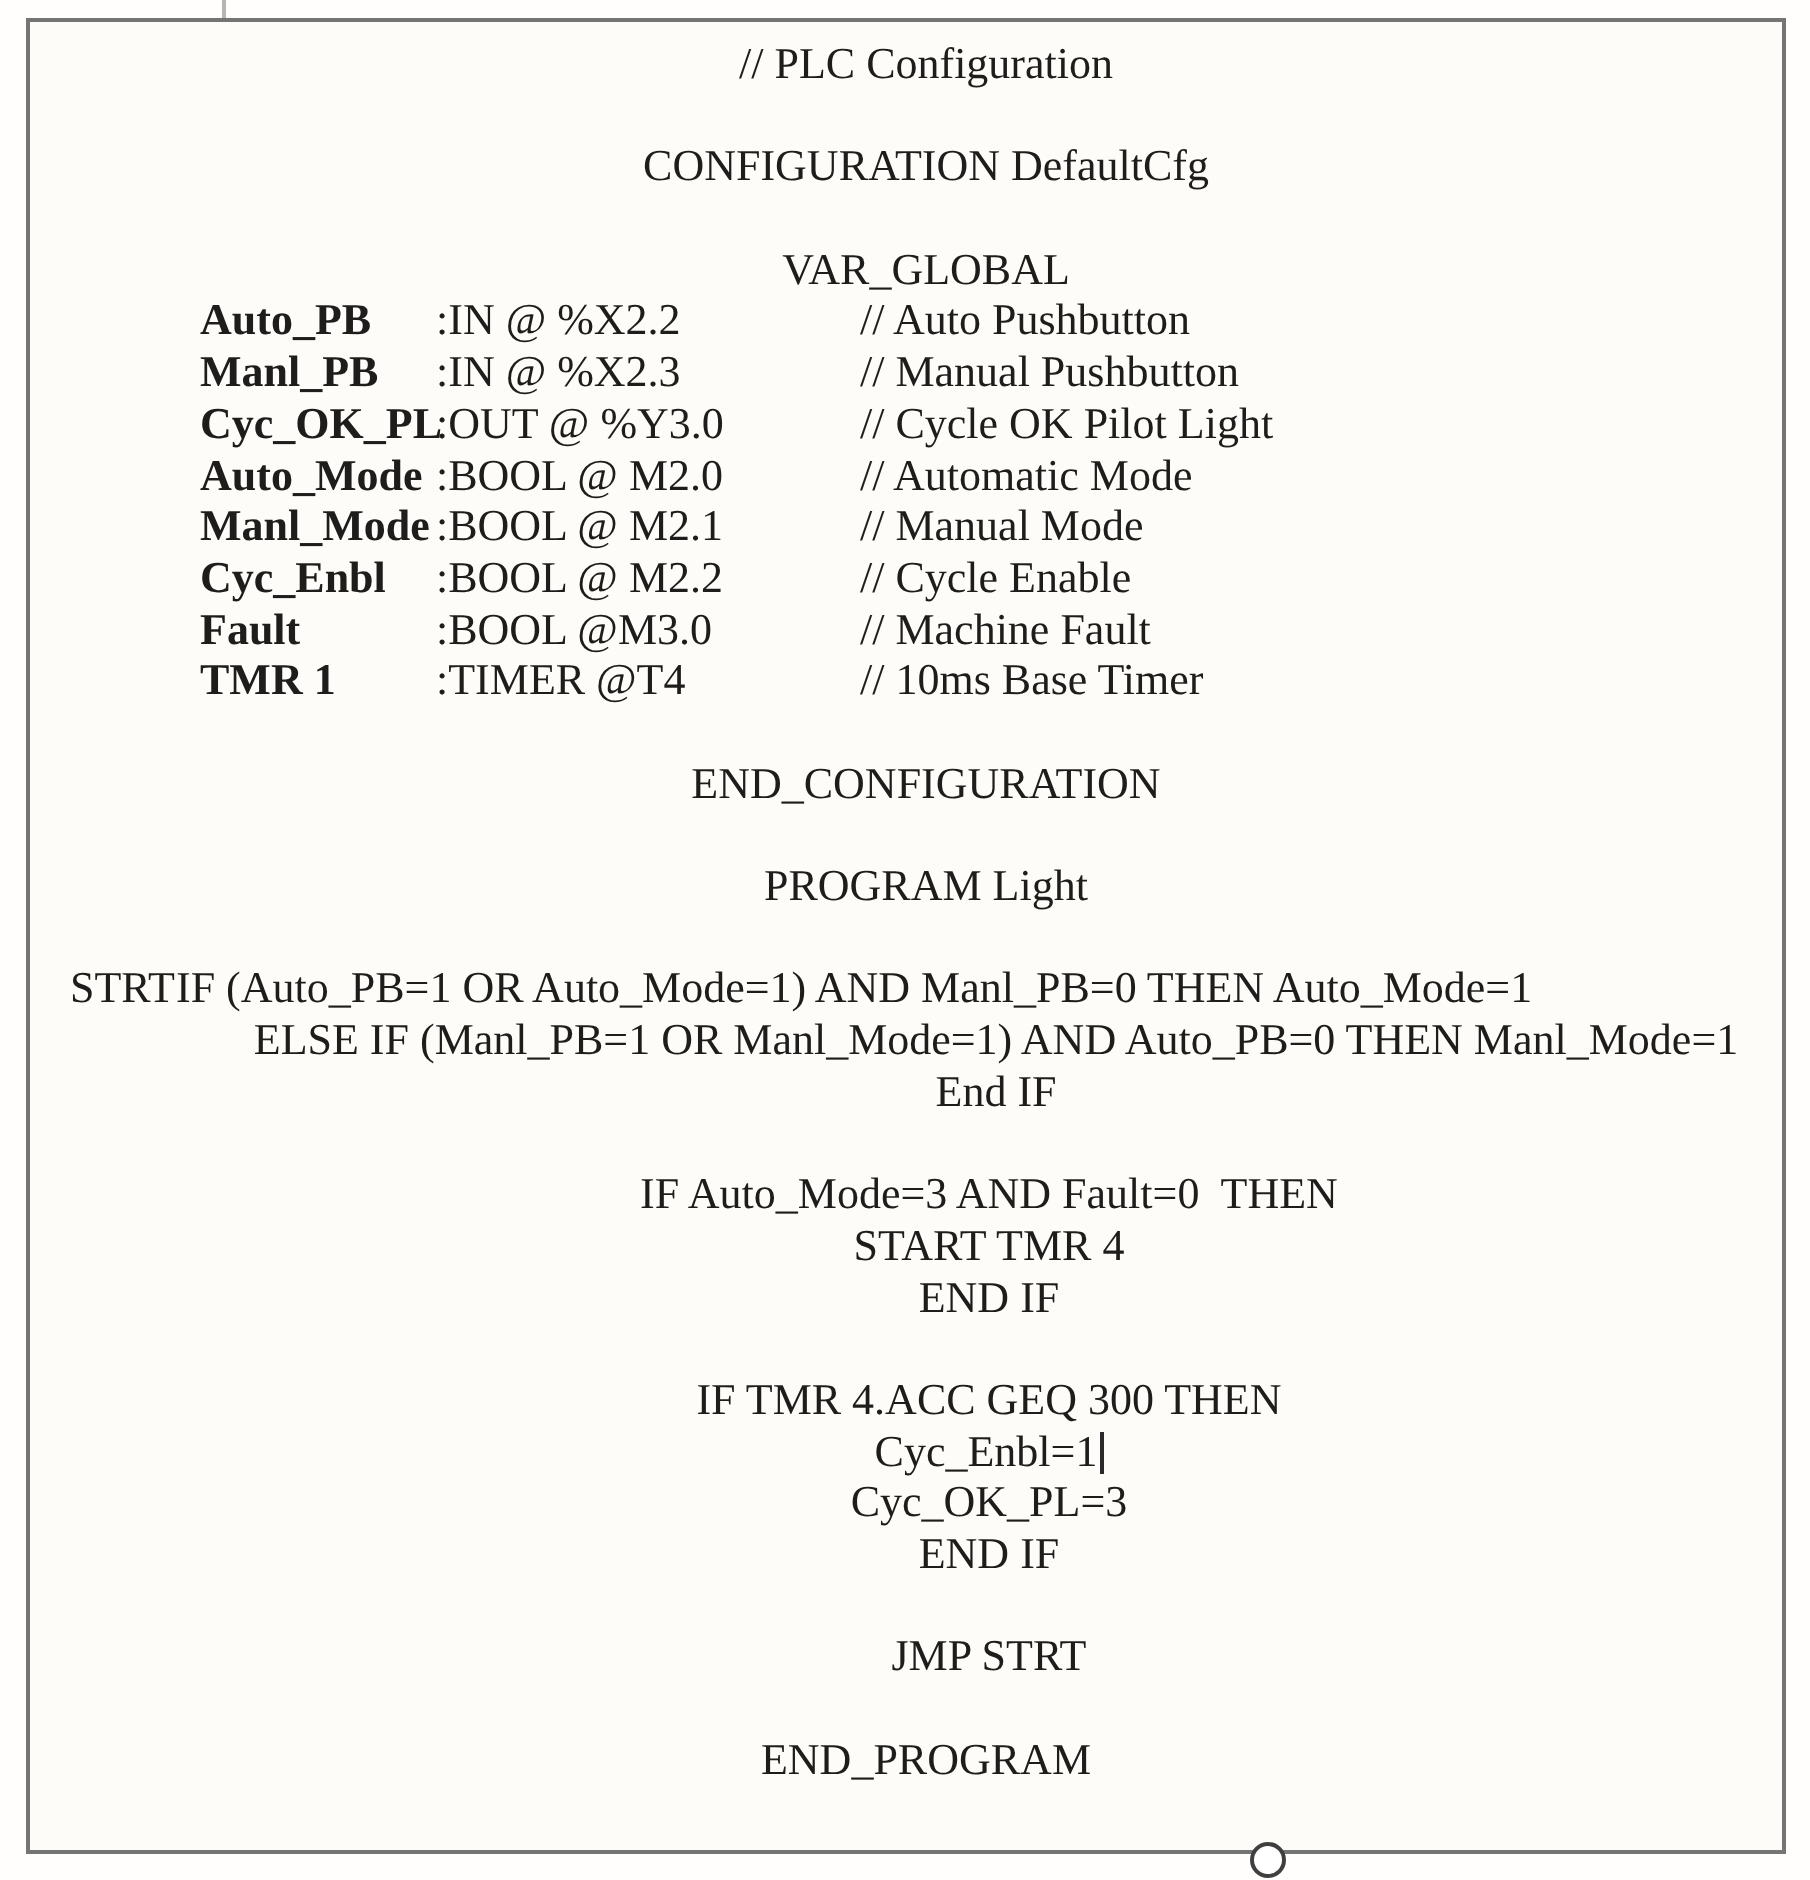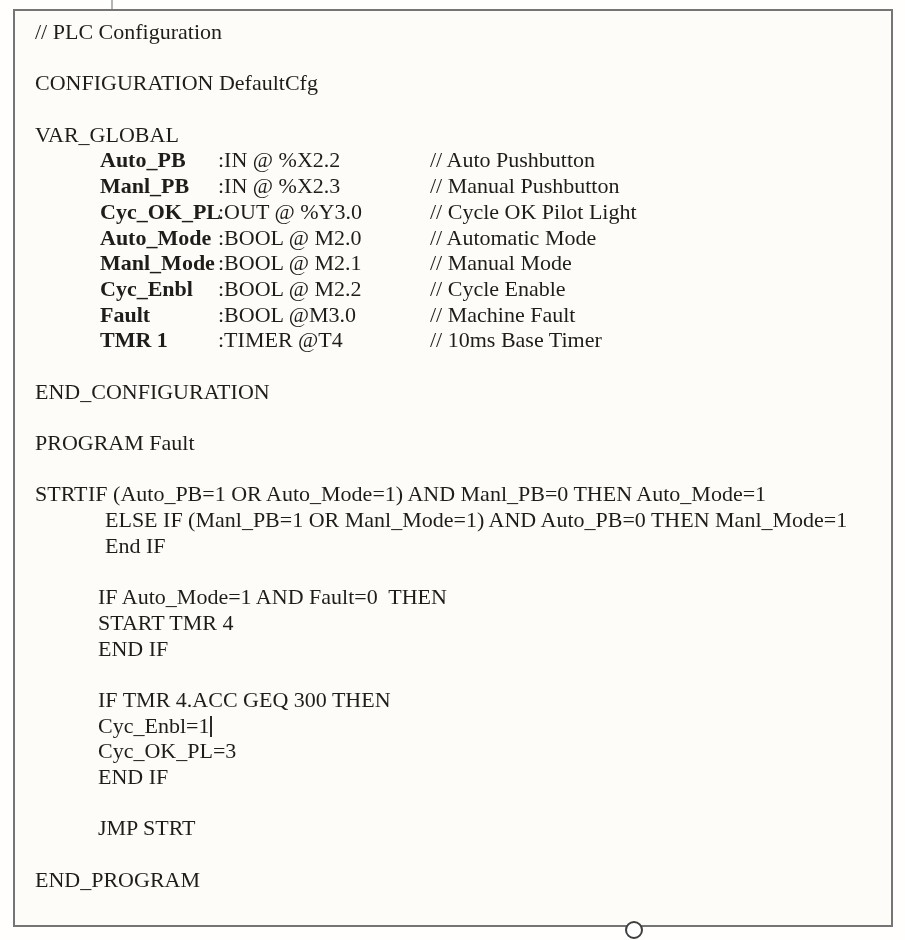--- a/index.html
+++ b/index.html
@@ -27,20 +27,21 @@
 
   
   .textbox {
     position: absolute;
     left: 13px;
     top: 9px;
     width: 880px;
     height: 918px;
     background: #fdfcf8;
     border: 2px solid #757575;
+    text-align: center;
   }
 
   .code {
     position: absolute;
     left: 0;
     top: 0;
     right: 0;
     bottom: 0;
     padding-top: 8px;
     font-size: 22px;
@@ -146,32 +147,32 @@
         <span class="vname">TMR 1</span>
         <span class="vtype">:TIMER @T4</span>
         <span class="vcomment">// 10ms Base Timer</span>
       </div>
 
       <div class="ln blank"></div>
 
       <div class="ln l0">END_CONFIGURATION</div>
       <div class="ln blank"></div>
 
-      <div class="ln l0">PROGRAM Fault</div>
+      <div class="ln l0">PROGRAM Light</div>
       <div class="ln blank"></div>
 
       <div class="strt">
         <span class="slabel">STRT</span>
         <span class="sbody">IF (Auto_PB=1 OR Auto_Mode=1) AND Manl_PB=0 THEN Auto_Mode=1</span>
       </div>
       <div class="ln l1">ELSE IF (Manl_PB=1 OR Manl_Mode=1) AND Auto_PB=0 THEN Manl_Mode=1</div>
       <div class="ln l1">End IF</div>
       <div class="ln blank"></div>
 
-      <div class="ln l2">IF Auto_Mode=1 AND Fault=0  THEN</div>
+      <div class="ln l2">IF Auto_Mode=3 AND Fault=0  THEN</div>
       <div class="ln l2">START TMR 4</div>
       <div class="ln l2">END IF</div>
       <div class="ln blank"></div>
 
       <div class="ln l2">IF TMR 4.ACC GEQ 300 THEN</div>
       <div class="ln l2"><span>Cyc_Enbl=1</span><span class="caret"></span></div>
       <div class="ln l2">Cyc_OK_PL=3</div>
       <div class="ln l2">END IF</div>
       <div class="ln blank"></div>
 

